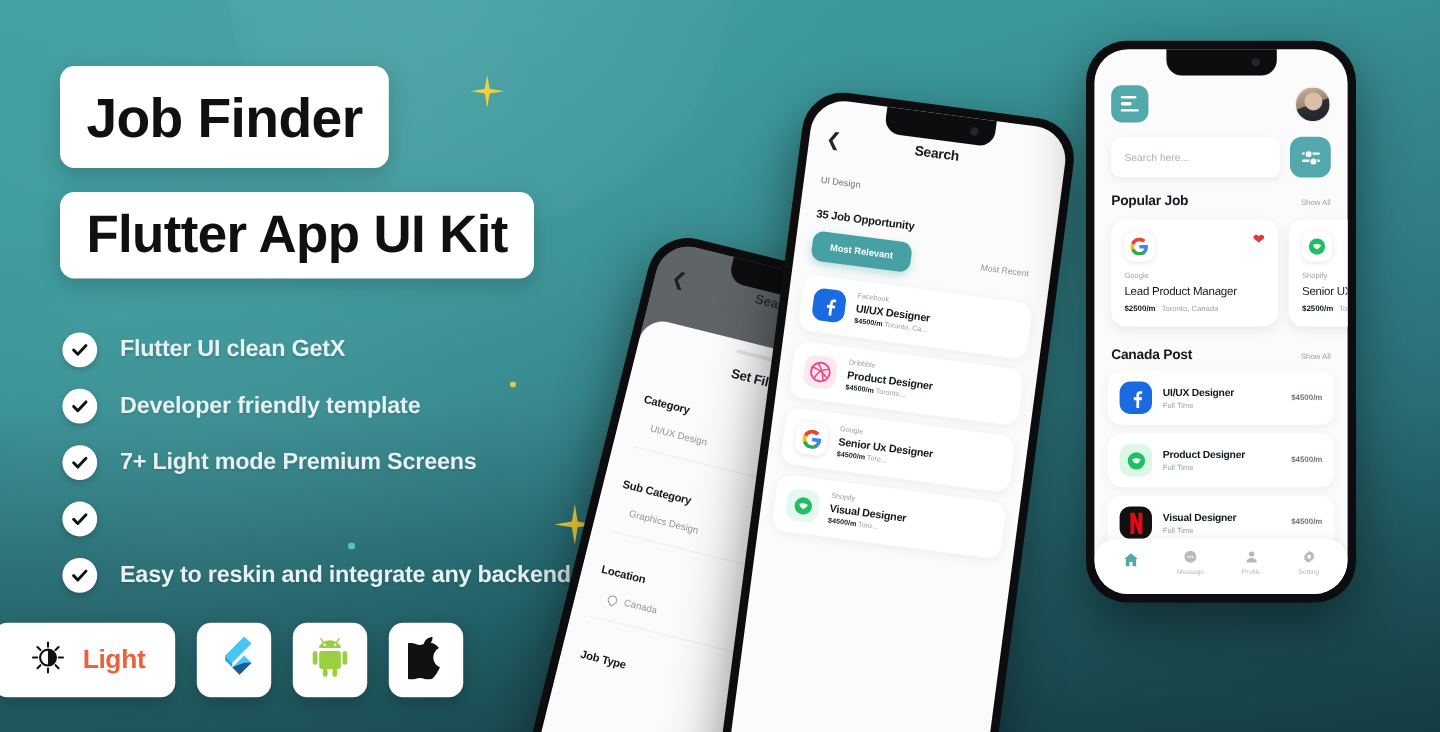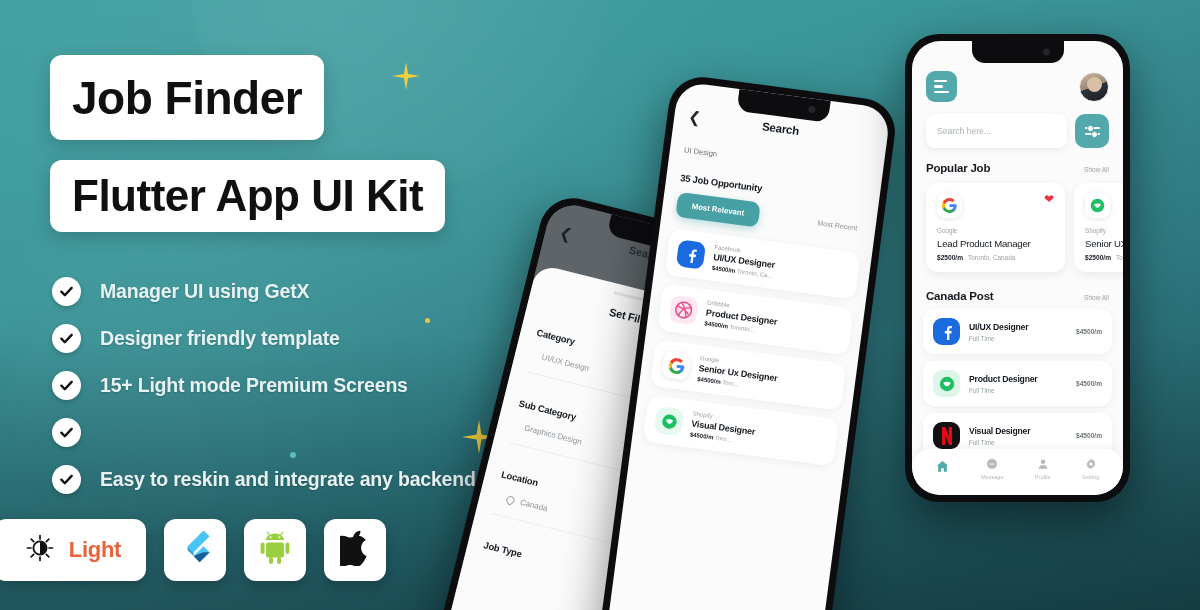--- a/index.html
+++ b/index.html
@@ -317,37 +317,37 @@
   <div class="title-pill" id="pill1">Job Finder</div>
   <div class="title-pill" id="pill2">Flutter App UI Kit</div>
 
   <div id="features">
     <div class="feat">
       <span class="feat-check">
         <svg width="15" height="15" viewBox="0 0 16 16">
             <path d="M2.5 8.2 L6.2 12 L13.5 4.2" stroke="#111" stroke-width="2.6" fill="none" stroke-linecap="round" stroke-linejoin="round"></path>
           </svg>
       </span>
-      <span class="feat-label">Manager UI using GetX</span>
+      <span class="feat-label">Flutter UI clean GetX</span>
     </div>
     <div class="feat">
       <span class="feat-check">
         <svg width="15" height="15" viewBox="0 0 16 16">
             <path d="M2.5 8.2 L6.2 12 L13.5 4.2" stroke="#111" stroke-width="2.6" fill="none" stroke-linecap="round" stroke-linejoin="round"></path>
           </svg>
       </span>
-      <span class="feat-label">Designer friendly template</span>
+      <span class="feat-label">Developer friendly template</span>
     </div>
     <div class="feat">
       <span class="feat-check">
         <svg width="15" height="15" viewBox="0 0 16 16">
             <path d="M2.5 8.2 L6.2 12 L13.5 4.2" stroke="#111" stroke-width="2.6" fill="none" stroke-linecap="round" stroke-linejoin="round"></path>
           </svg>
       </span>
-      <span class="feat-label">15+ Light mode Premium Screens</span>
+      <span class="feat-label">7+ Light mode Premium Screens</span>
     </div>
     <div class="feat">
       <span class="feat-check">
         <svg width="15" height="15" viewBox="0 0 16 16">
             <path d="M2.5 8.2 L6.2 12 L13.5 4.2" stroke="#111" stroke-width="2.6" fill="none" stroke-linecap="round" stroke-linejoin="round"></path>
           </svg>
       </span>
     </div>
     <div class="feat">
       <span class="feat-check">

